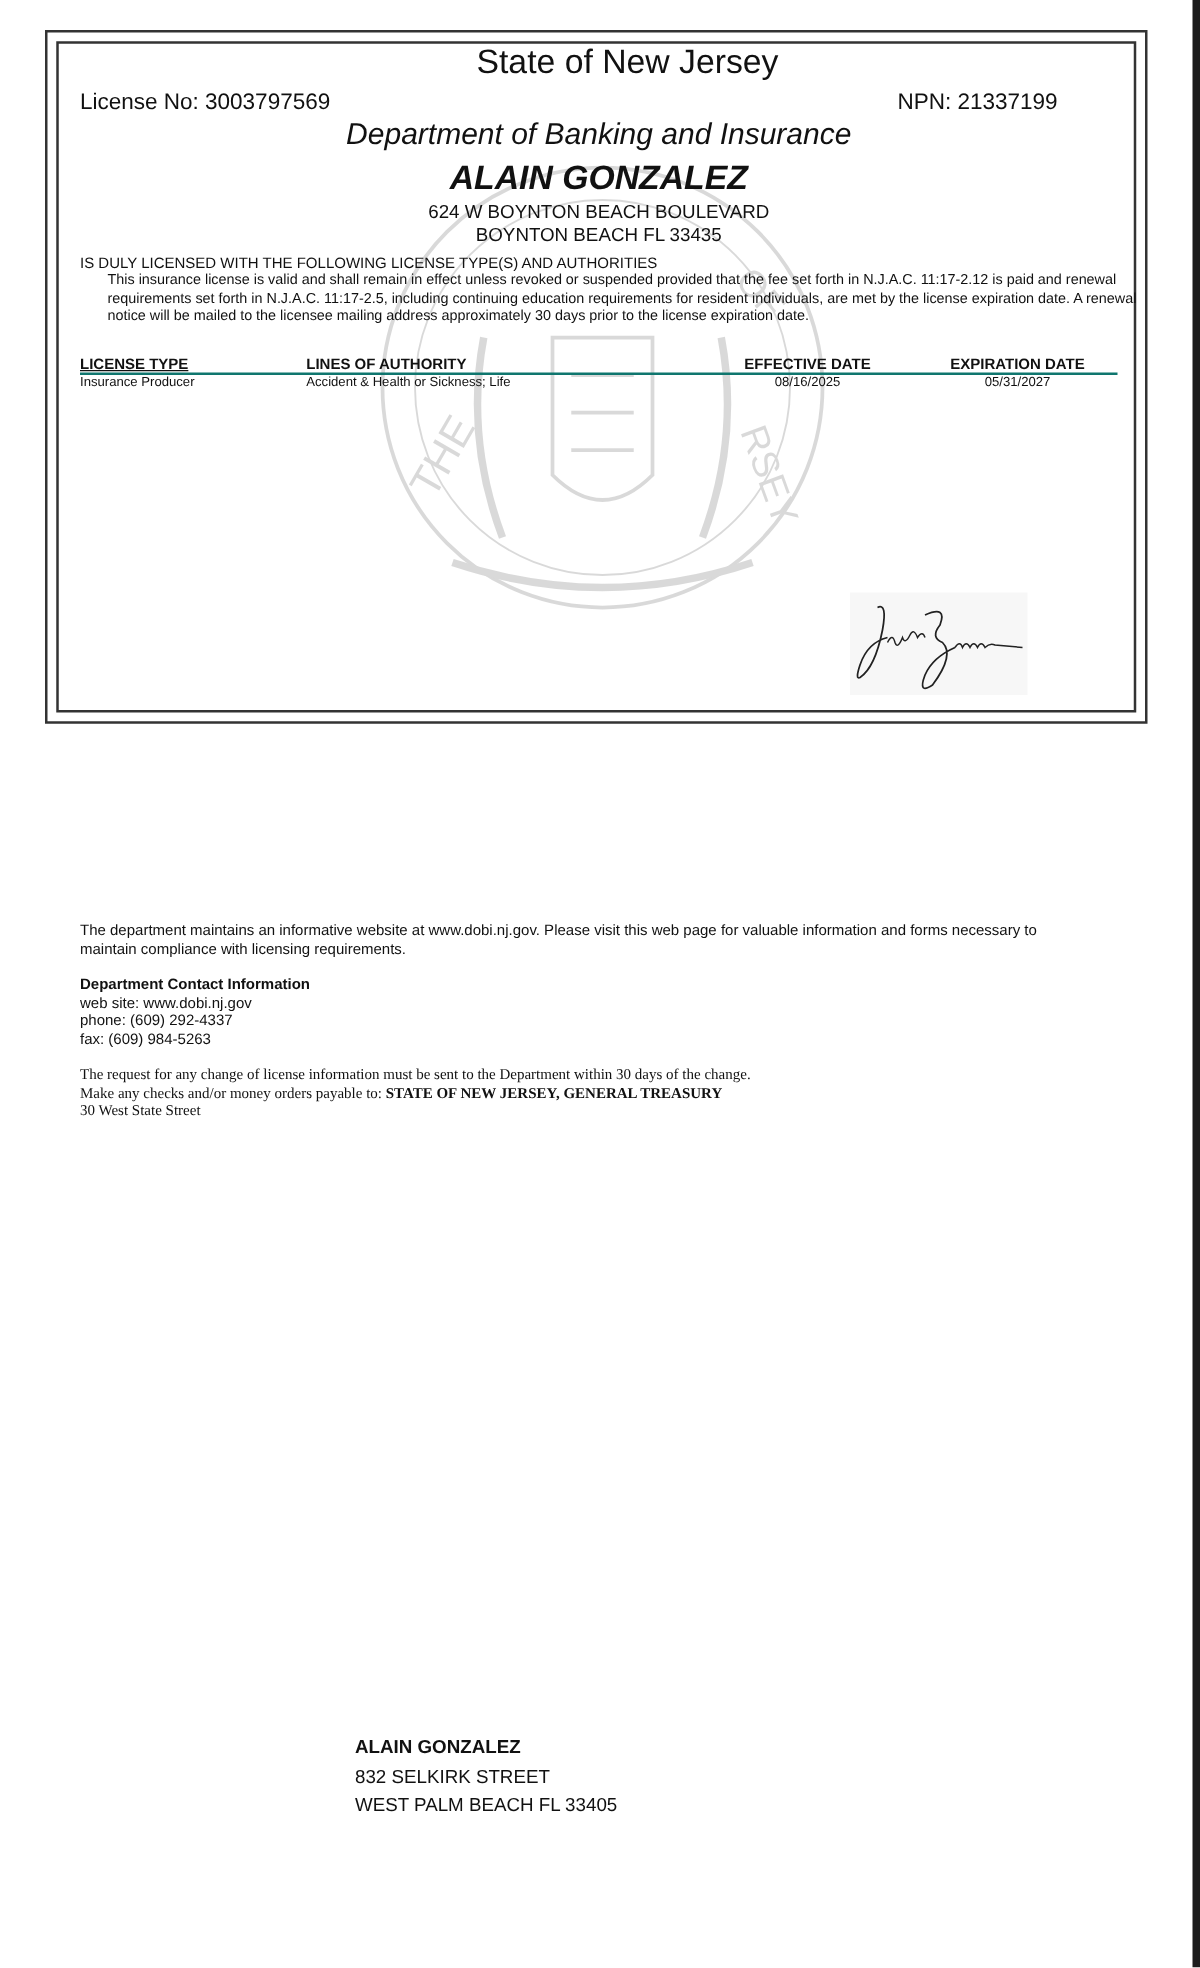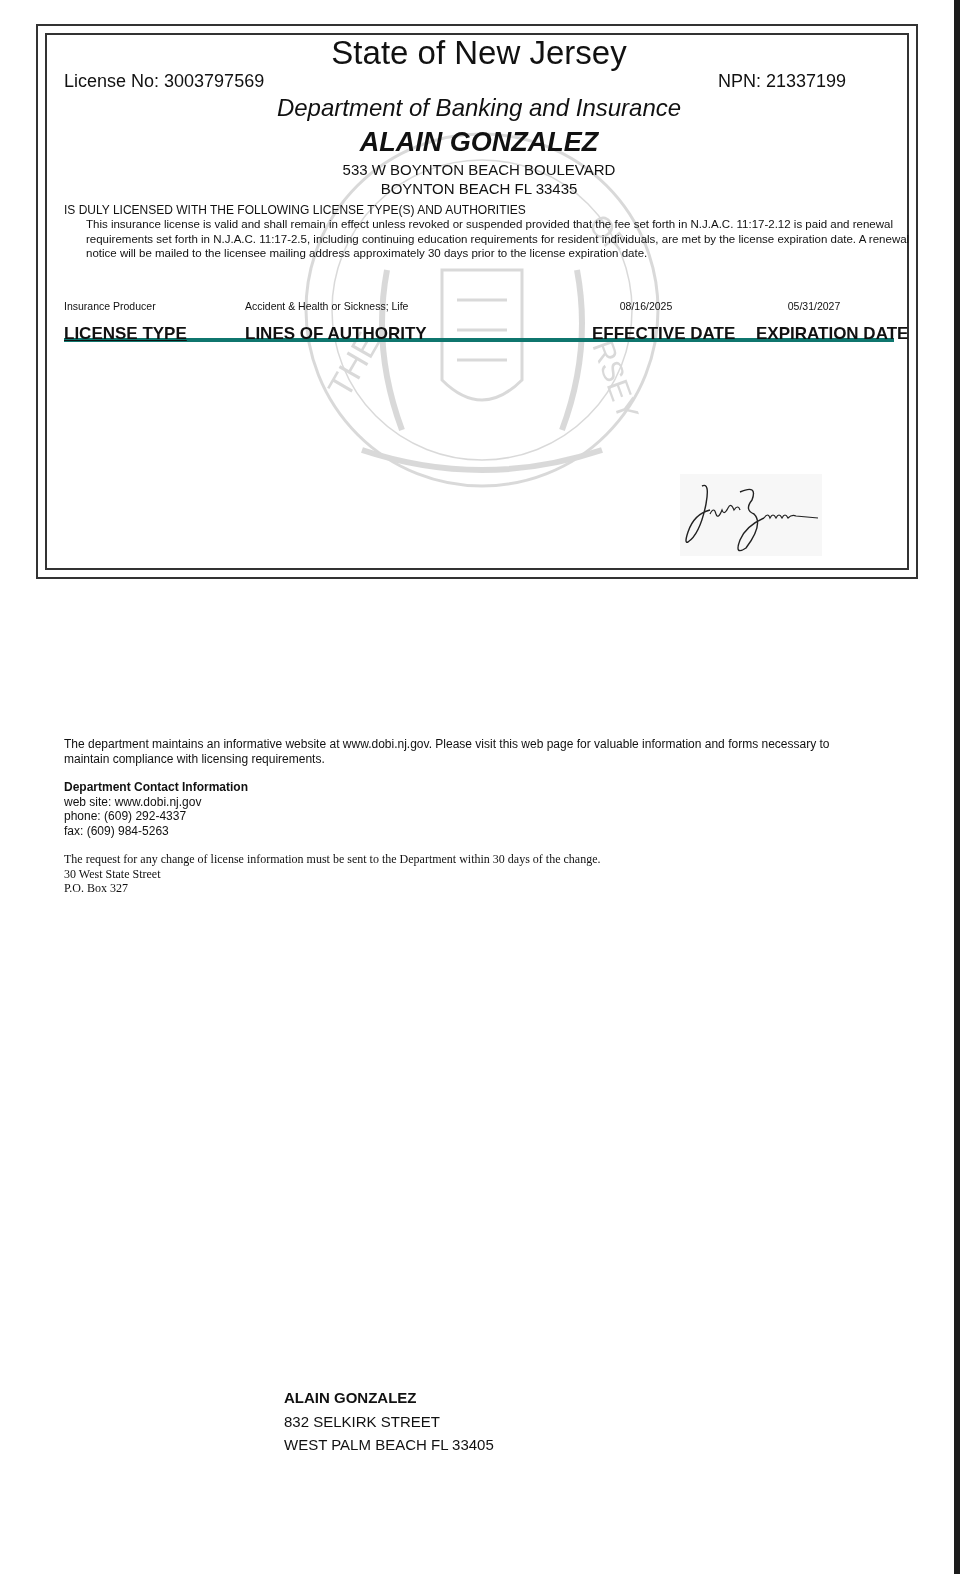--- a/index.html
+++ b/index.html
@@ -9,30 +9,30 @@
       font-family: "Liberation Sans", sans-serif;
     }
     .edge-strip { position: absolute; left: 954px; top: 0; width: 6px; height: 1574px; background: #1c1c1c; }
     .outer-frame { position: absolute; left: 36px; top: 24px; width: 882px; height: 555px; border: 2px solid #333; box-sizing: border-box; }
     .inner-frame { position: absolute; left: 45px; top: 33px; width: 864px; height: 537px; border: 2px solid #333; box-sizing: border-box; }
     .seal {
       position: absolute; left: 292px; top: 130px; width: 380px; height: 360px;
       opacity: 0.22; pointer-events: none;
     }
     .center { position: absolute; left: 45px; width: 868px; text-align: center; }
-    .state-title { top: 34px; font-size: 33px; }
+    .state-title { top: 34px; font-size: 27px; padding-left: 23px; }
     .dept-title { top: 94px; font-size: 24px; font-style: italic; }
     .licensee-name { top: 127px; font-size: 27px; font-weight: bold; font-style: italic; }
     .addr1 { top: 161px; font-size: 15px; }
     .addr2 { top: 180px; font-size: 15px; }
     .license-no { position: absolute; left: 64px; top: 71px; font-size: 18px; }
     .npn { position: absolute; left: 718px; top: 71px; font-size: 18px; }
     .duly { position: absolute; left: 64px; top: 203px; font-size: 12px; }
     .validity { position: absolute; left: 64px; top: 217px; width: 830px; font-size: 11.5px; line-height: 14.5px; margin-left: 22px; }
-    .table-head { position: absolute; left: 64px; top: 284px; width: 830px; height: 14px; border-bottom: 4px solid #0f766e; font-size: 17px; font-weight: bold; margin-top: 40px; }
+    .table-head { position: absolute; left: 64px; top: 284px; width: 830px; height: 14px; border-bottom: 2px solid #0f766e; font-size: 12px; font-weight: bold; }
     .table-head span, .table-row span { position: absolute; white-space: nowrap; }
     .table-row { position: absolute; left: 64px; top: 300px; width: 830px; font-size: 10.5px; }
     .c1 { left: 0; text-decoration: underline; }
     .c2 { left: 181px; }
     .c3 { left: 528px; width: 108px; text-align: center; }
     .c4 { left: 692px; width: 116px; text-align: center; }
     .signature { position: absolute; left: 680px; top: 474px; width: 142px; height: 82px; background: #f7f7f7; }
     .footer { position: absolute; left: 64px; font-size: 12px; line-height: 14.5px; }
     .f1 { top: 737px; width: 800px; }
     .f2 { top: 780px; }
@@ -58,21 +58,21 @@
   <text x="55" y="270" font-size="34" fill="#555" transform="rotate(-60 55 270)">THE</text>
   <text x="295" y="95" font-size="30" fill="#555" transform="rotate(50 295 95)">OF</text>
   <text x="300" y="215" font-size="30" fill="#555" transform="rotate(70 300 215)">RSEY</text>
 </svg>
 
 <div class="center state-title">State of New Jersey</div>
 <div class="license-no">License No: 3003797569</div>
 <div class="npn">NPN: 21337199</div>
 <div class="center dept-title">Department of Banking and Insurance</div>
 <div class="center licensee-name">ALAIN GONZALEZ</div>
-<div class="center addr1">533 W BOYNTON BEACH BOULEVARD</div>
+<div class="center addr1">624 W BOYNTON BEACH BOULEVARD</div>
 <div class="center addr2">BOYNTON BEACH FL 33435</div>
 
 <div class="duly">IS DULY LICENSED WITH THE FOLLOWING LICENSE TYPE(S) AND AUTHORITIES</div>
 <div class="validity">This insurance license is valid and shall remain in effect unless revoked or suspended provided that the fee set forth in N.J.A.C. 11:17-2.12 is paid and renewal requirements set forth in N.J.A.C. 11:17-2.5, including continuing education requirements for resident individuals, are met by the license expiration date. A renewal notice will be mailed to the licensee mailing address approximately 30 days prior to the license expiration date.</div>
 
 <div class="table-head">
   <span class="c1">LICENSE TYPE</span>
   <span class="c2">LINES OF AUTHORITY</span>
   <span class="c3">EFFECTIVE DATE</span>
   <span class="c4">EXPIRATION DATE</span>
@@ -95,21 +95,21 @@
 
 <div class="footer f2">
   <div class="bold">Department Contact Information</div>
   <div>web site: www.dobi.nj.gov</div>
   <div>phone: (609) 292-4337</div>
   <div>fax: (609) 984-5263</div>
 </div>
 
 <div class="footer f3">
   <div>The request for any change of license information must be sent to the Department within 30 days of the change.</div>
+  <div><span>Make any checks and/or money orders payable to: </span><span class="bold">STATE OF NEW JERSEY, GENERAL TREASURY</span></div>
   <div>30 West State Street</div>
-  <div>P.O. Box 327</div>
 </div>
 
 <div class="mail-block">
   <div class="bold">ALAIN GONZALEZ</div>
   <div>832 SELKIRK STREET</div>
   <div>WEST PALM BEACH FL 33405</div>
 </div>
 
 </body></html>

